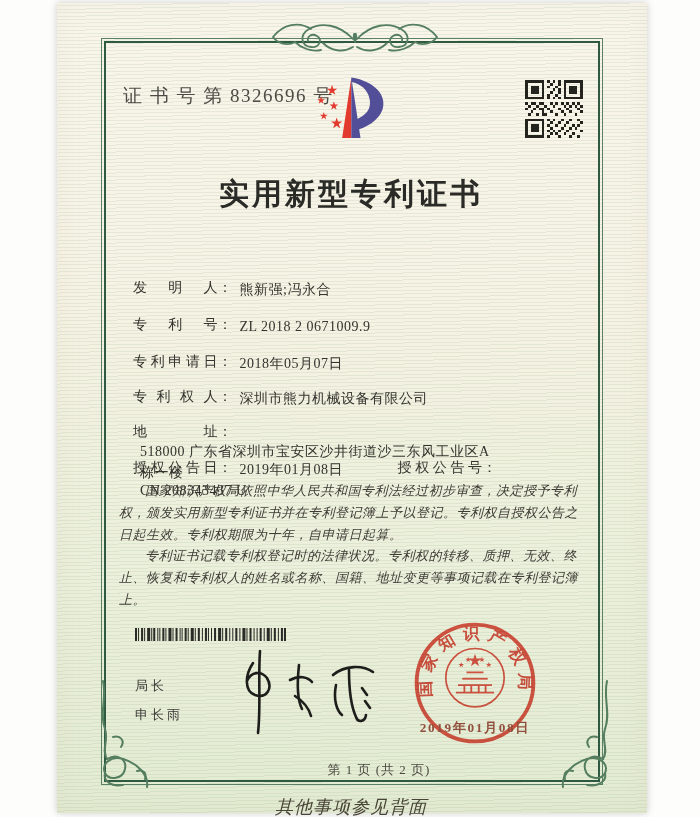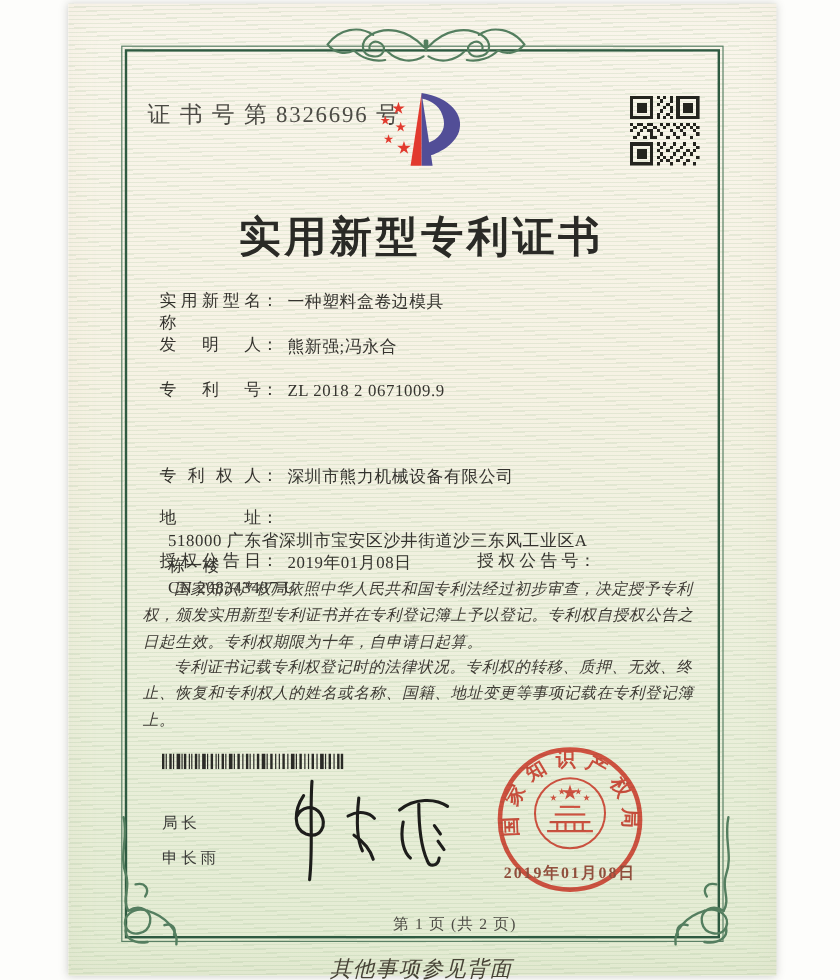--- a/index.html
+++ b/index.html
@@ -17,21 +17,21 @@
     box-shadow:0 0 7px rgba(60,60,55,.25), inset 0 0 30px rgba(190,160,130,.07);
   }
   .frame{position:absolute;left:44px;top:35px;width:500px;height:745px;border:1px solid #5b8066;}
   .frame::after{content:"";position:absolute;inset:2px;border:2px solid #2e5a41;}
   .abs{position:absolute;}
   .cert-number{left:66px;top:80px;font-size:19px;letter-spacing:1.5px;color:#4c4b45;}
   .logo{left:252px;top:69px;width:92px;height:78px;}
   .qr{left:468px;top:77px;width:58px;height:58px;}
   .title{
     left:44px;top:171px;width:500px;text-align:center;
-    font-size:35px;letter-spacing:3px;color:#2a2a26;font-weight:600;
+    font-size:30px;letter-spacing:3px;color:#2a2a26;font-weight:600;
   }
   .row{position:absolute;left:76px;width:462px;font-size:14px;color:#34332e;letter-spacing:.5px;}
   .f-label{display:inline-block;width:85px;text-align:justify;text-align-last:justify;vertical-align:top;}
   .f-colon{display:inline-block;vertical-align:top;}
   .f-value{display:inline-block;vertical-align:top;margin-left:7px;width:352px;line-height:1.5;}
   .paras{left:62px;top:477px;width:470px;font-size:13px;line-height:1.68;color:#3e3b35;font-style:italic;}
   .paras p{margin:0;text-indent:2em;letter-spacing:.5px;}
   .barcode{left:78px;top:625px;width:152px;height:13px;}
   .officer-title,.officer-name{
     left:78px;font-family:"Liberation Sans","DejaVu Sans",sans-serif;
@@ -112,28 +112,28 @@
       <g fill="#24241f">
         <path fill-rule="evenodd" d="M0 0h7v7H0z M1 1h5v5H1z M2 2h3v3H2z"></path>
         <path fill-rule="evenodd" d="M14 0h7v7h-7z M15 1h5v5h-5z M16 2h3v3h-3z"></path>
         <path fill-rule="evenodd" d="M0 14h7v7H0z M1 15h5v5H1z M2 16h3v3H2z"></path>
         <path d="M8 0h1v1H8z M10 0h1v1h-1z M12 0h1v1h-1z M9 1h1v1H9z M13 1h-1v1h1z M8 2h1v1H8z M11 2h1v1h-1z M10 3h1v1h-1z M12 3h1v1h-1z M9 4h1v1H9z M13 4h-1v1h1z M8 5h1v1H8z M11 5h1v1h-1z M8 6h1v1H8z M10 6h1v1h-1z M12 6h1v1h-1z M0 8h1v1H0z M2 8h1v1H2z M3 8h1v1H3z M5 8h1v1H5z M6 8h1v1H6z M9 8h1v1H9z M11 8h1v1h-1z M13 8h1v1h-1z M15 8h1v1h-1z M17 8h1v1h-1z M19 8h1v1h-1z M1 9h1v1H1z M4 9h1v1H4z M7 9h1v1H7z M10 9h1v1h-1z M14 9h1v1h-1z M16 9h1v1h-1z M18 9h1v1h-1z M20 9h1v1h-1z M0 10h1v1H0z M3 10h1v1H3z M5 10h1v1H5z M6 10h1v1H6z M8 10h1v1H8z M12 10h1v1h-1z M15 10h1v1h-1z M19 10h1v1h-1z M2 11h1v1H2z M6 11h1v1H6z M9 11h1v1H9z M13 11h1v1h-1z M16 11h1v1h-1z M20 11h1v1h-1z M1 12h1v1H1z M4 12h1v1H4z M6 12h1v1H6z M7 12h1v1H7z M11 12h1v1h-1z M14 12h1v1h-1z M18 12h1v1h-1z M8 14h1v1H8z M10 14h1v1h-1z M13 14h1v1h-1z M16 14h1v1h-1z M19 14h1v1h-1z M9 15h1v1H9z M12 15h1v1h-1z M15 15h1v1h-1z M20 15h1v1h-1z M8 16h1v1H8z M11 16h1v1h-1z M14 16h1v1h-1z M17 16h1v1h-1z M19 16h1v1h-1z M9 17h1v1H9z M13 17h1v1h-1z M16 17h1v1h-1z M18 17h1v1h-1z M8 18h1v1H8z M10 18h1v1h-1z M12 18h1v1h-1z M15 18h1v1h-1z M20 18h1v1h-1z M9 19h1v1H9z M11 19h1v1h-1z M14 19h1v1h-1z M17 19h1v1h-1z M8 20h1v1H8z M12 20h1v1h-1z M16 20h1v1h-1z M19 20h1v1h-1z"></path>
       </g>
     </svg>
 
     <div class="abs title">实用新型专利证书</div>
 
-    <div class="row" style="top:239px">
-      <span class="f-label">实用新型名称</span><span class="f-colon">：</span><span class="f-value">一种塑料盒卷边模具</span>
-    </div>
     <div class="row" style="top:276px">
       <span class="f-label">发明人</span><span class="f-colon">：</span><span class="f-value">熊新强;冯永合</span>
     </div>
     <div class="row" style="top:313px">
       <span class="f-label">专利号</span><span class="f-colon">：</span><span class="f-value">ZL 2018 2 0671009.9</span>
+    </div>
+    <div class="row" style="top:350px">
+      <span class="f-label">专利申请日</span><span class="f-colon">：</span><span class="f-value">2018年05月07日</span>
     </div>
     <div class="row" style="top:385px">
       <span class="f-label">专利权人</span><span class="f-colon">：</span><span class="f-value">深圳市熊力机械设备有限公司</span>
     </div>
     <div class="row" style="top:420px">
       <span class="f-label">地址</span><span class="f-colon">：</span><span class="f-value" style="width:358px">518000 广东省深圳市宝安区沙井街道沙三东风工业区A栋一楼</span>
     </div>
     <div class="row" style="top:456px">
       <span class="f-label">授权公告日</span><span class="f-colon">：</span><span class="f-value" style="width:134px">2019年01月08日</span><span class="f-label" style="margin-left:24px">授权公告号</span><span class="f-colon">：</span><span class="f-value" style="width:140px">CN 208343437 U</span>
     </div>

